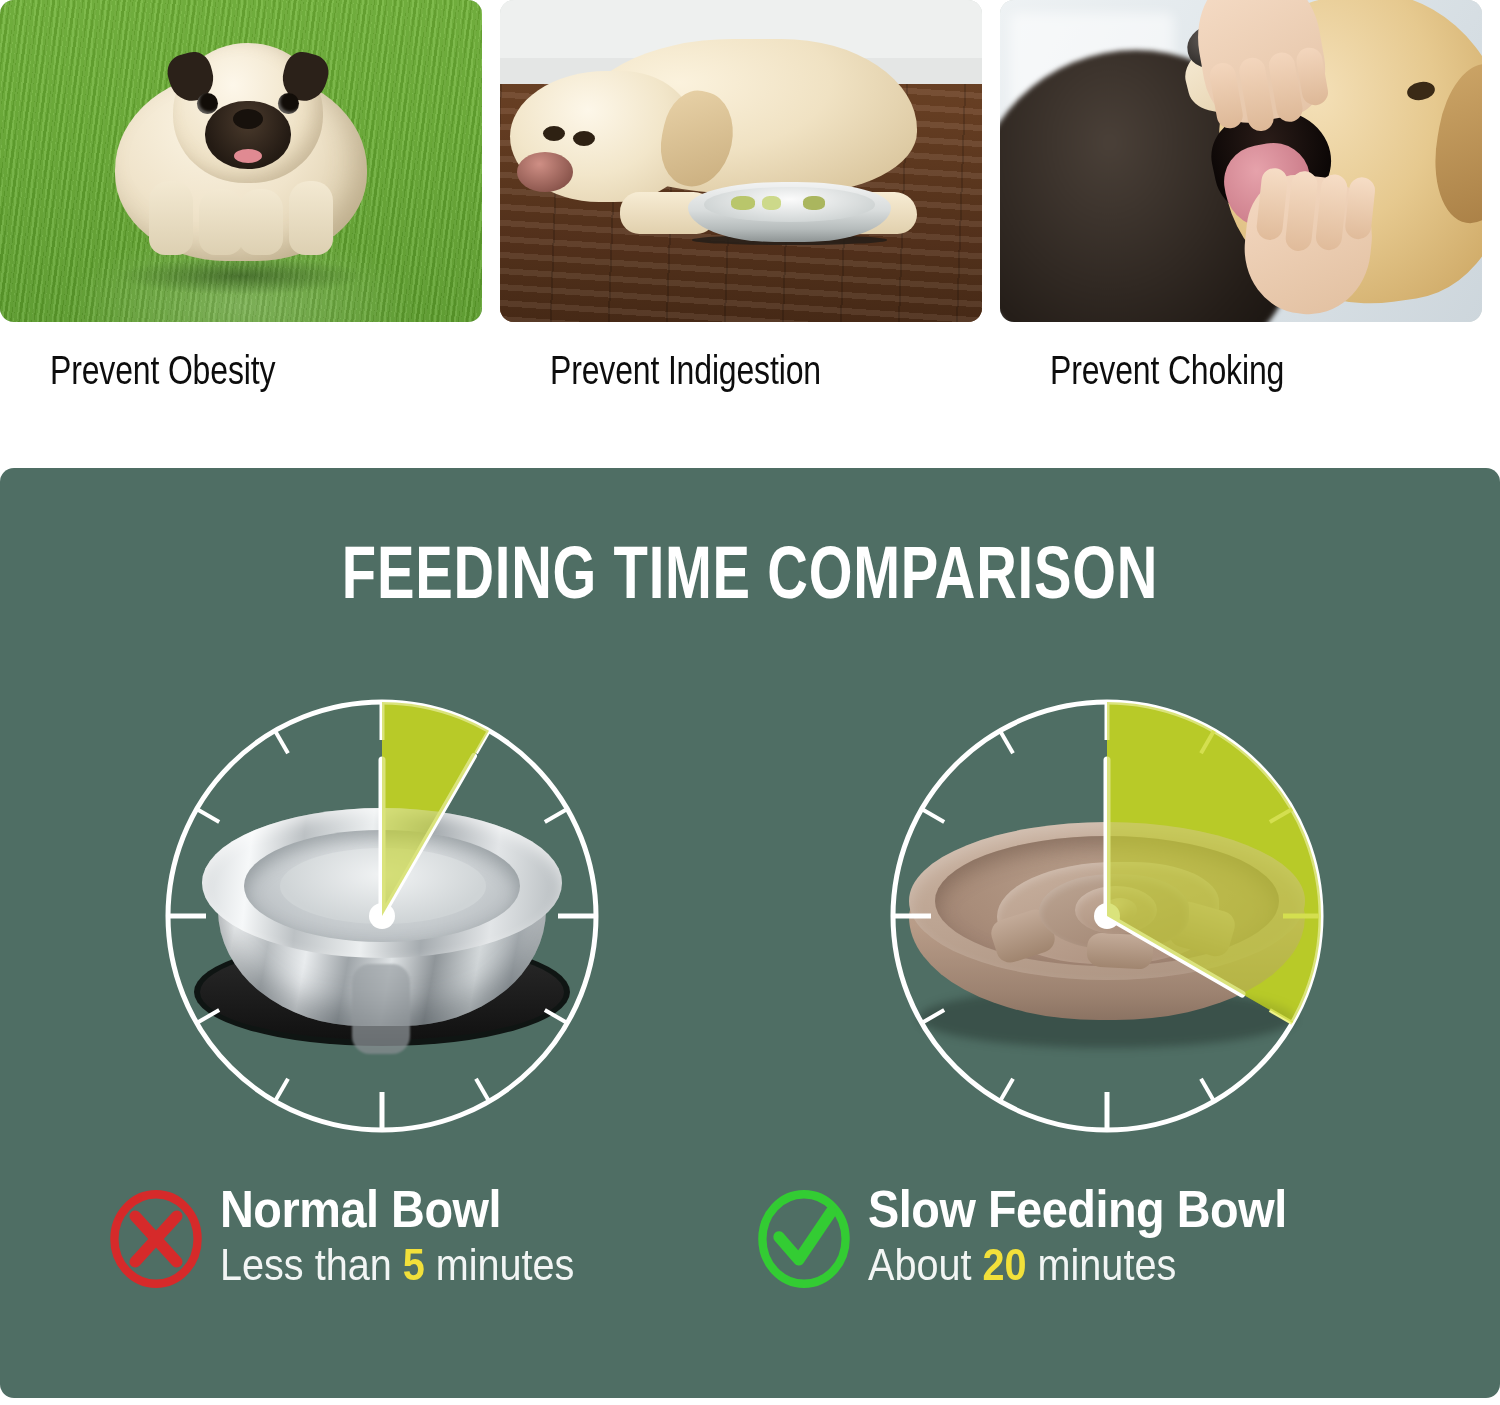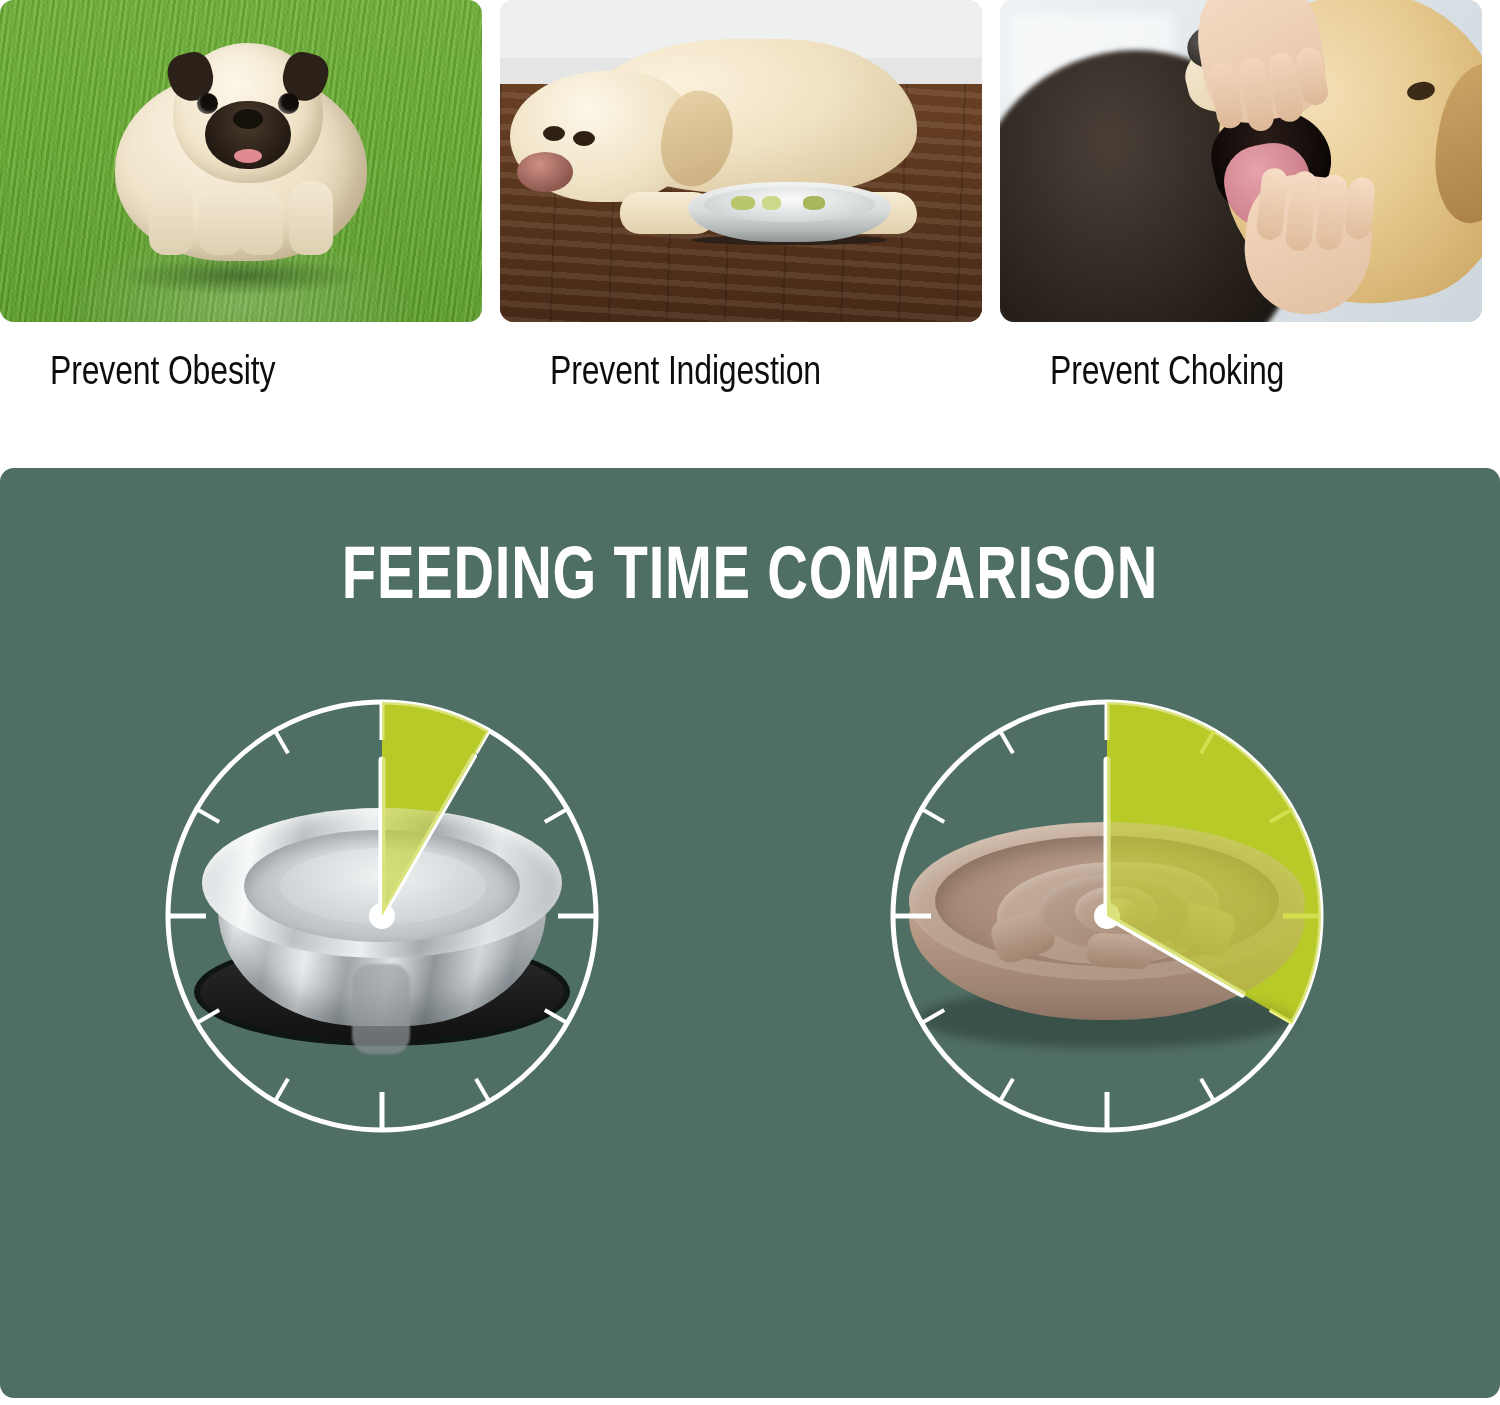--- a/index.html
+++ b/index.html
@@ -522,17 +522,40 @@
 
         <line x1="220" y1="220" x2="355" y2="298" stroke="#ffffff" stroke-width="7" stroke-linecap="round"></line>
         <circle cx="220" cy="220" r="13" fill="#ffffff"></circle>
       </svg>
     </div>
 
   </div>
 
   <div class="caption-row" style="top:715px;">
 
-
+    <div class="caption left">
+      <svg class="mark-icon" viewBox="0 0 100 100">
+        <ellipse cx="50" cy="50" rx="40" ry="43" fill="none" stroke="#d62a2a" stroke-width="8" stroke-linecap="round"></ellipse>
+        <path d="M14 30 A42 44 0 0 1 34 10" fill="none" stroke="#d62a2a" stroke-width="5" stroke-linecap="round" opacity="0.75"></path>
+        <path d="M30 28 L70 72" stroke="#d62a2a" stroke-width="11" stroke-linecap="round"></path>
+        <path d="M70 28 L30 72" stroke="#d62a2a" stroke-width="11" stroke-linecap="round"></path>
+      </svg>
+      <div class="caption-text">
+        <div class="caption-title">Normal Bowl</div>
+        <div class="caption-sub"><span>Less than </span><span class="hl">5</span><span> minutes</span></div>
+      </div>
+    </div>
+
+    <div class="caption right">
+      <svg class="mark-icon" viewBox="0 0 100 100">
+        <ellipse cx="50" cy="50" rx="40" ry="43" fill="none" stroke="#33cc33" stroke-width="8" stroke-linecap="round"></ellipse>
+        <path d="M14 32 A42 44 0 0 1 36 10" fill="none" stroke="#33cc33" stroke-width="5" stroke-linecap="round" opacity="0.75"></path>
+        <path d="M26 48 L45 70 L76 24" fill="none" stroke="#33cc33" stroke-width="11" stroke-linecap="round" stroke-linejoin="round"></path>
+      </svg>
+      <div class="caption-text">
+        <div class="caption-title">Slow Feeding Bowl</div>
+        <div class="caption-sub"><span>About </span><span class="hl">20</span><span> minutes</span></div>
+      </div>
+    </div>
 
   </div>
 
 </div>
 
 </body></html>

